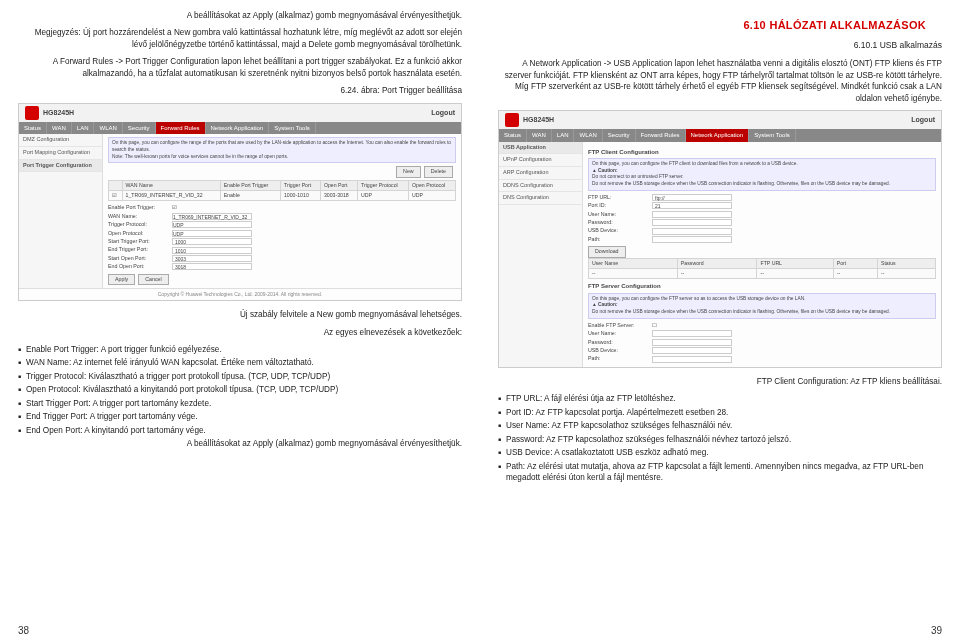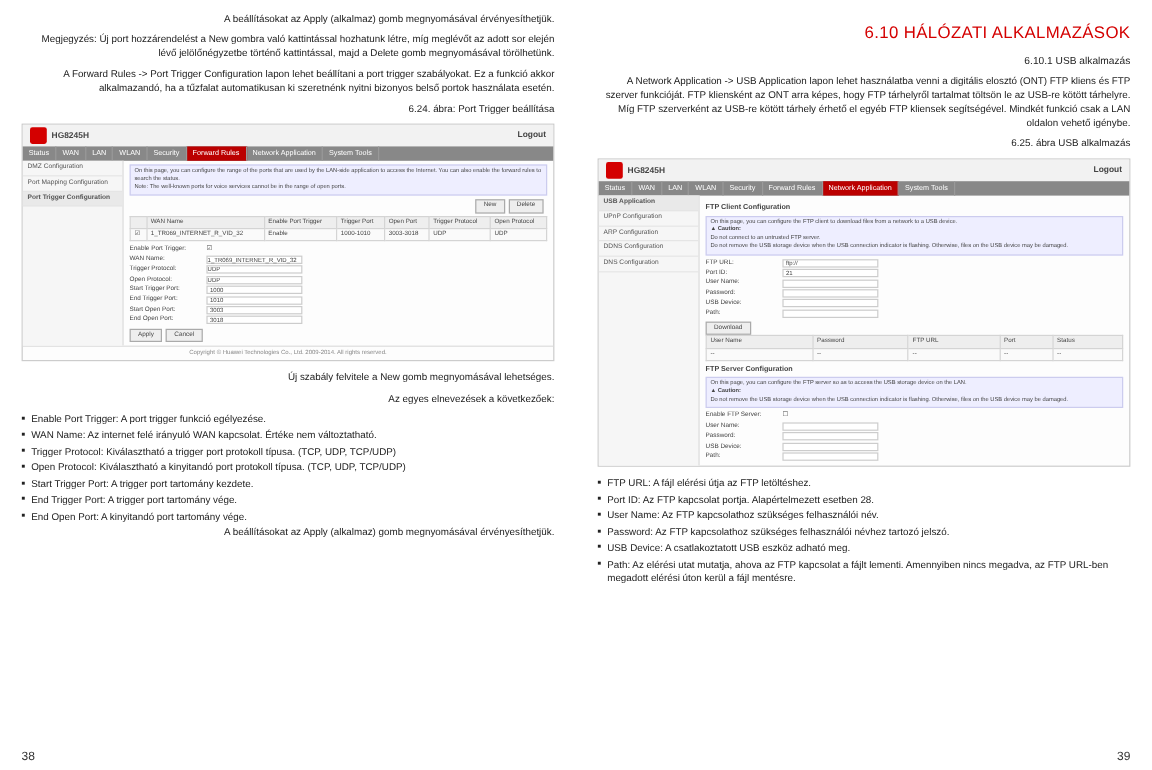--- a/index.html
+++ b/index.html
@@ -21,21 +21,21 @@
   }
   .page-num {
     position: absolute;
     bottom: 4px;
     font-size: 10px;
     color: #333;
   }
   .page-left .page-num { left: 18px; }
   .page-right .page-num { right: 18px; }
   p { margin-bottom: 6px; text-align: right; }
-  .h-sec { font-size: 14px; color: #d40000; margin: 8px 0 7px; font-weight: normal; letter-spacing: .3px; }
+  .h-sec { font-size: 11px; color: #d40000; margin: 8px 16px 7px; font-weight: bold; letter-spacing: .3px; }
   .h-sub { font-size: 8.5px; margin: 6px 0 6px; }
   ul.bul { list-style: none; margin-left: 0; }
   ul.bul li { position: relative; padding-left: 8px; margin-bottom: 2px; }
   ul.bul li::before { content: "■"; position: absolute; left: 0; font-size: 5px; top: 2px; }
   .router {
     border: 1px solid #ccc;
     background: #fdfdfd;
     margin: 4px 0 8px;
   }
   .router-top {
@@ -198,21 +198,20 @@
     <li>End Open Port: A kinyitandó port tartomány vége.</li>
   </ul>
   <p>A beállításokat az Apply (alkalmaz) gomb megnyomásával érvényesíthetjük.</p>
   <div class="page-num">38</div>
 </div>
 
 <div class="page page-right">
   <p class="h-sec">6.10 HÁLÓZATI ALKALMAZÁSOK</p>
   <p class="h-sub">6.10.1 USB alkalmazás</p>
   <p>A Network Application -&gt; USB Application lapon lehet használatba venni a digitális elosztó (ONT) FTP kliens és FTP szerver funkcióját. FTP kliensként az ONT arra képes, hogy FTP tárhelyről tartalmat töltsön le az USB-re kötött tárhelyre. Míg FTP szerverként az USB-re kötött tárhely érhető el egyéb FTP kliensek segítségével. Mindkét funkció csak a LAN oldalon vehető igénybe.</p>
-  <p>6.25. ábra USB alkalmazás</p>
 
   <div class="router">
     <div class="router-top">
       <span><span class="router-logo"></span><span>HG8245H</span></span>
       <span>Logout</span>
     </div>
     <div class="router-tabs">
       <span>Status</span>
       <span>WAN</span>
       <span>LAN</span>
@@ -304,20 +303,21 @@
             <span class="sel2"></span>
           </div>
         <div class="form-row">
             <label>Path:</label>
             <span class="inp"></span>
           </div>
       </div>
     </div>
   </div>
 
+  <p>FTP Client Configuration: Az FTP kliens beállításai.</p>
   <ul class="bul">
     <li>FTP URL: A fájl elérési útja az FTP letöltéshez.</li>
     <li>Port ID: Az FTP kapcsolat portja. Alapértelmezett esetben 28.</li>
     <li>User Name: Az FTP kapcsolathoz szükséges felhasználói név.</li>
     <li>Password: Az FTP kapcsolathoz szükséges felhasználói névhez tartozó jelszó.</li>
     <li>USB Device: A csatlakoztatott USB eszköz adható meg.</li>
     <li>Path: Az elérési utat mutatja, ahova az FTP kapcsolat a fájlt lementi. Amennyiben nincs megadva, az FTP URL-ben megadott elérési úton kerül a fájl mentésre.</li>
   </ul>
   <div class="page-num">39</div>
 </div>

